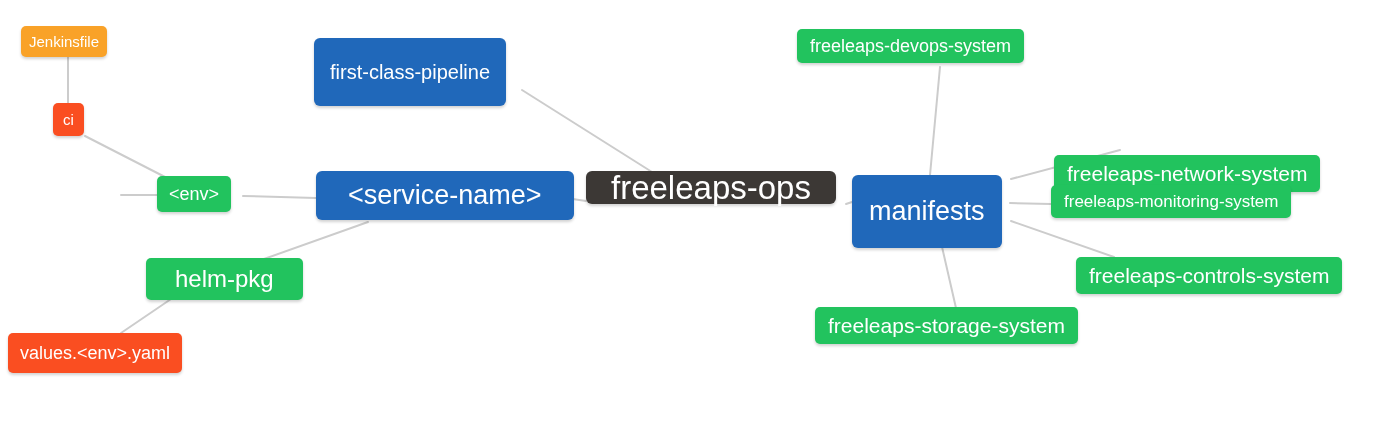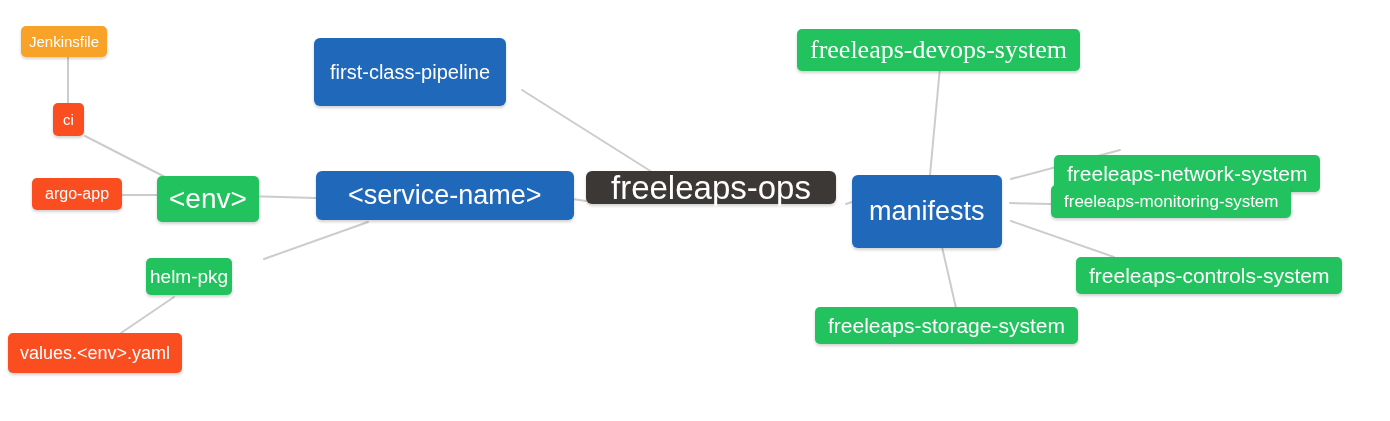--- a/index.html
+++ b/index.html
@@ -40,28 +40,28 @@
   .c-blue   { background: #2068ba; }
   .c-green  { background: #22c35e; }
   .c-orange { background: #f9a228; }
   .c-red    { background: #fa4e21; }
   .c-dark   { background: #3c3835; }
 
   
   #n-jenkinsfile { left: 21px;  top: 26px;  font-size: 15px; padding: 8px 8px; }
   #n-ci          { left: 53px;  top: 103px; font-size: 15px; padding: 9px 10px; }
   #n-argoapp     { left: 32px;  top: 178px; font-size: 16px; padding: 8px 13px; }
-  #n-env         { left: 157px; top: 176px; font-size: 28px; padding: 9px 12px; }
-  #n-helmpkg     { left: 146px; top: 258px; font-size: 19px; padding: 9px 4px; }
+  #n-env         { left: 157px; top: 176px; font-size: 18px; padding: 9px 12px; }
+  #n-helmpkg     { left: 146px; top: 258px; font-size: 24px; padding: 9px 29px; }
   #n-values      { left: 8px;   top: 333px; font-size: 18px; padding: 11px 12px; }
   #n-pipeline    { left: 314px; top: 38px;  font-size: 20px; padding: 24px 16px; border-radius: 6px; }
   #n-service     { left: 316px; top: 171px; font-size: 27px; padding: 11px 32px; border-radius: 6px; }
   #n-root        { left: 586px; top: 171px; font-size: 33px; padding: 0 25px; border-radius: 6px; }
   #n-manifests   { left: 852px; top: 175px; font-size: 27px; padding: 23px 17px; border-radius: 6px; }
-  #n-devops      { left: 797px;  top: 29px;  font-size: 26px; padding: 8px 13px; font-family: Liberation Serif, serif; }
+  #n-devops      { left: 797px;  top: 29px;  font-size: 18px; padding: 8px 13px; }
   #n-network     { left: 1054px; top: 111px; font-size: 21px; padding: 8px 13px; margin-top: 44px; }
   #n-monitoring  { left: 1051px; top: 185px; font-size: 17px; padding: 8px 13px; }
   #n-controls    { left: 1062px; top: 257px; font-size: 21px; padding: 8px 13px; margin-left: 14px; }
   #n-storage     { left: 815px;  top: 307px; font-size: 21px; padding: 8px 13px; }
 </style>
 </head>
 <body>
 
 <div class="canvas">
 
@@ -77,21 +77,20 @@
     <line x1="846" y1="204" x2="852" y2="202"></line>
     <line x1="930" y1="175" x2="940" y2="67"></line>
     <line x1="1011" y1="179" x2="1120" y2="150"></line>
     <line x1="1010" y1="203" x2="1051" y2="204"></line>
     <line x1="1011" y1="221" x2="1114" y2="257"></line>
     <line x1="937" y1="225" x2="956" y2="308"></line>
   </svg>
 
   <div class="node c-orange" id="n-jenkinsfile">Jenkinsfile</div>
   <div class="node c-red" id="n-ci">ci</div>
-  <div class="node c-red" id="n-argoapp">argo-app</div>
   <div class="node c-green" id="n-env">&lt;env&gt;</div>
   <div class="node c-green" id="n-helmpkg">helm-pkg</div>
   <div class="node c-red" id="n-values">values.&lt;env&gt;.yaml</div>
   <div class="node c-blue" id="n-pipeline">first-class-pipeline</div>
   <div class="node c-blue" id="n-service">&lt;service-name&gt;</div>
   <div class="node c-dark" id="n-root">freeleaps-ops</div>
   <div class="node c-blue" id="n-manifests">manifests</div>
   <div class="node c-green" id="n-devops">freeleaps-devops-system</div>
   <div class="node c-green" id="n-network">freeleaps-network-system</div>
   <div class="node c-green" id="n-monitoring">freeleaps-monitoring-system</div>

